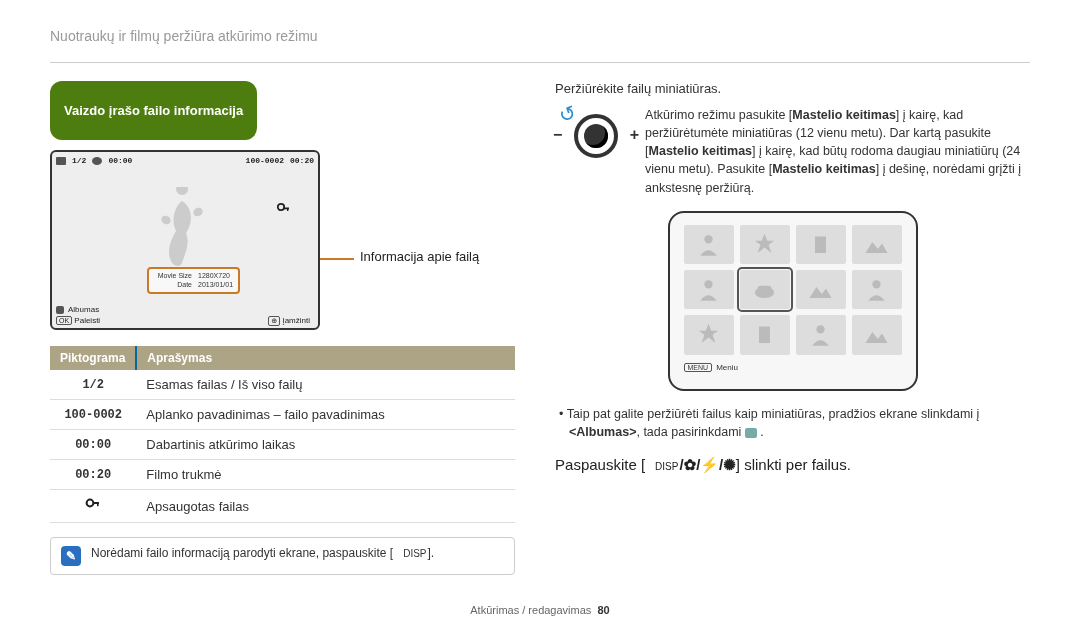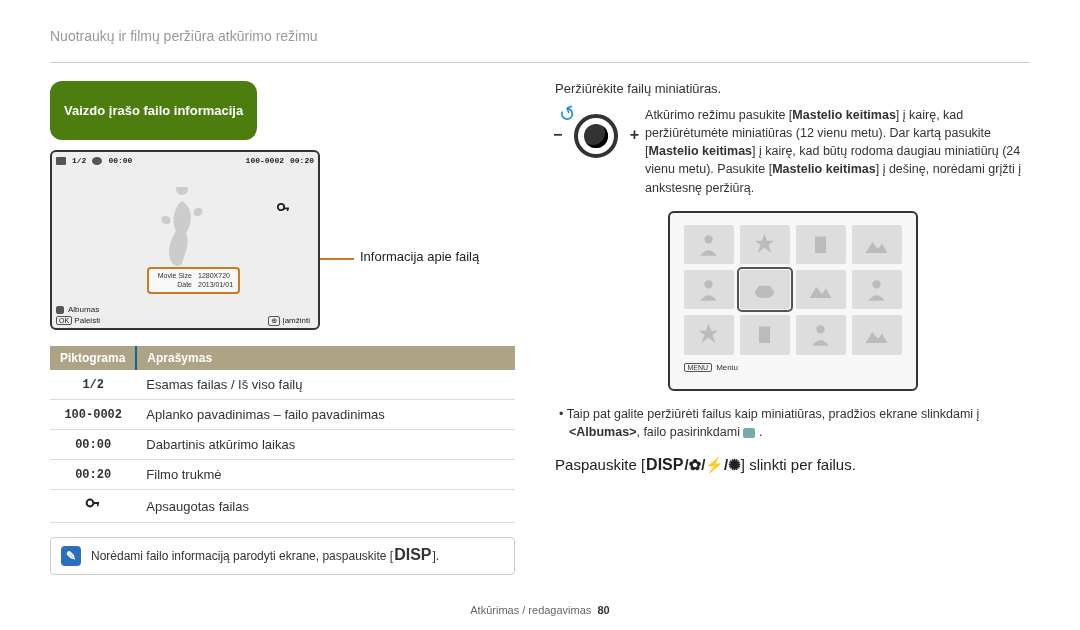--- a/index.html
+++ b/index.html
@@ -161,23 +161,24 @@
     font-size: 12px;
     color: #333;
   }
   .note-icon {
     width: 20px; height: 20px; border-radius: 4px; background: #2a6fbf;
     color: #fff; display: flex; align-items: center; justify-content: center;
     font-weight: bold; font-size: 12px;
     flex-shrink: 0;
   }
   .disp-badge {
-    font-family: "Arial Black", Arial; font-weight: 700;
-    font-size: 16px;
+    font-family: "Arial Black", Arial; font-weight: 400;
+    font-size: 10px;
     padding: 0 1px;
+    margin-left: 9px;
   }
 
   
   .subtext { font-size: 13px; margin-bottom: 10px; }
   .zoom-row {
     display: flex;
     align-items: flex-start;
     gap: 8px;
     margin-bottom: 14px;
   }
@@ -209,21 +210,21 @@
     color: #2a8fcf; font-size: 20px;
     transform: rotate(-20deg);
   }
   .zoom-text { font-size: 12.5px; line-height: 1.45; }
 
   
   .thumb-screen {
     width: 250px;
     height: 180px;
     border: 2px solid #333;
-    border-radius: 6px;
+    border-radius: 16px;
     background: #f7f7f7;
     padding: 12px 14px 6px 14px;
     margin: 0 auto 14px auto;
   }
   .thumb-grid {
     display: grid;
     grid-template-columns: repeat(4, 1fr);
     grid-template-rows: repeat(3, 1fr);
     gap: 6px;
     height: 130px;
@@ -463,21 +464,21 @@
             </svg>
           </div>
       </div>
       <div class="thumb-footer">
         <span class="menubox">MENU</span>
         <span>Meniu</span>
       </div>
     </div>
 
     <div class="bullet-line">
-      • <span>Taip pat galite peržiūrėti failus kaip miniatiūras, pradžios ekrane slinkdami į </span><b>&lt;Albumas&gt;</b><span>, failo pasirinkdami </span><span class="imgicon"></span> .
+      • <span>Taip pat galite peržiūrėti failus kaip miniatiūras, pradžios ekrane slinkdami į </span><b>&lt;Albumas&gt;</b><span>, tada pasirinkdami </span><span class="imgicon"></span> .
     </div>
 
     <div class="instruct">
       <span>Paspauskite [</span><span class="instr-icons"><span class="disp-badge">DISP</span>/<span>✿</span>/<span>⚡</span>/<span>✺</span></span><span>] slinkti per failus.</span>
     </div>
   </div>
 </div>
 
 <div class="footer">
   <span>Atkūrimas / redagavimas</span>&nbsp;&nbsp;<b>80</b>

